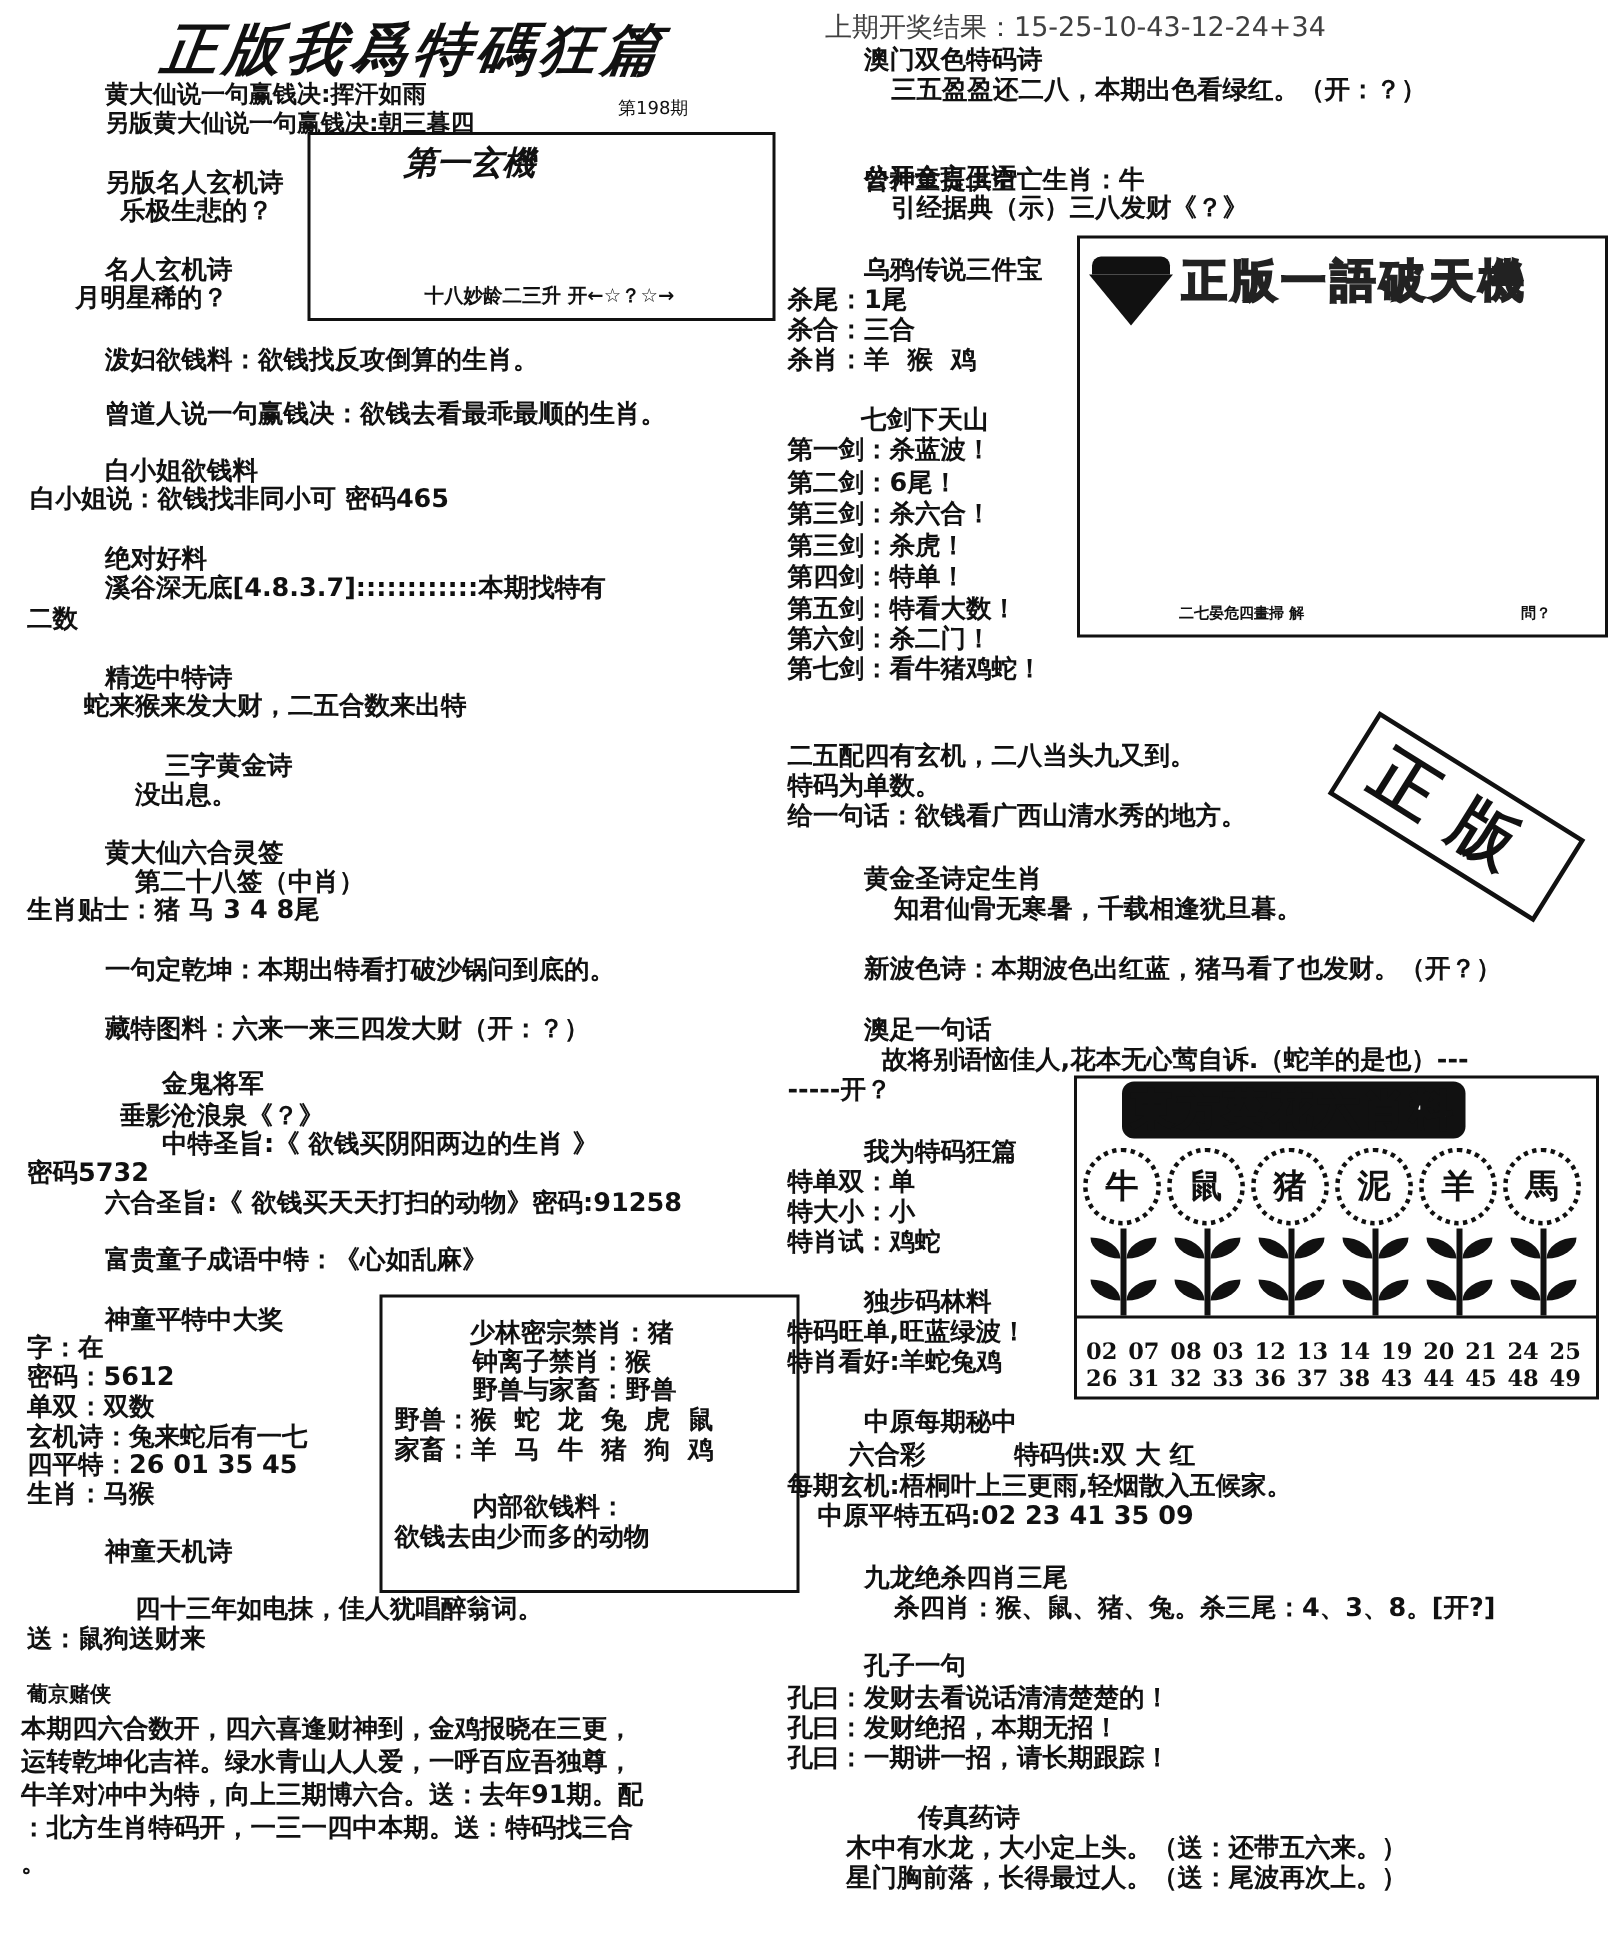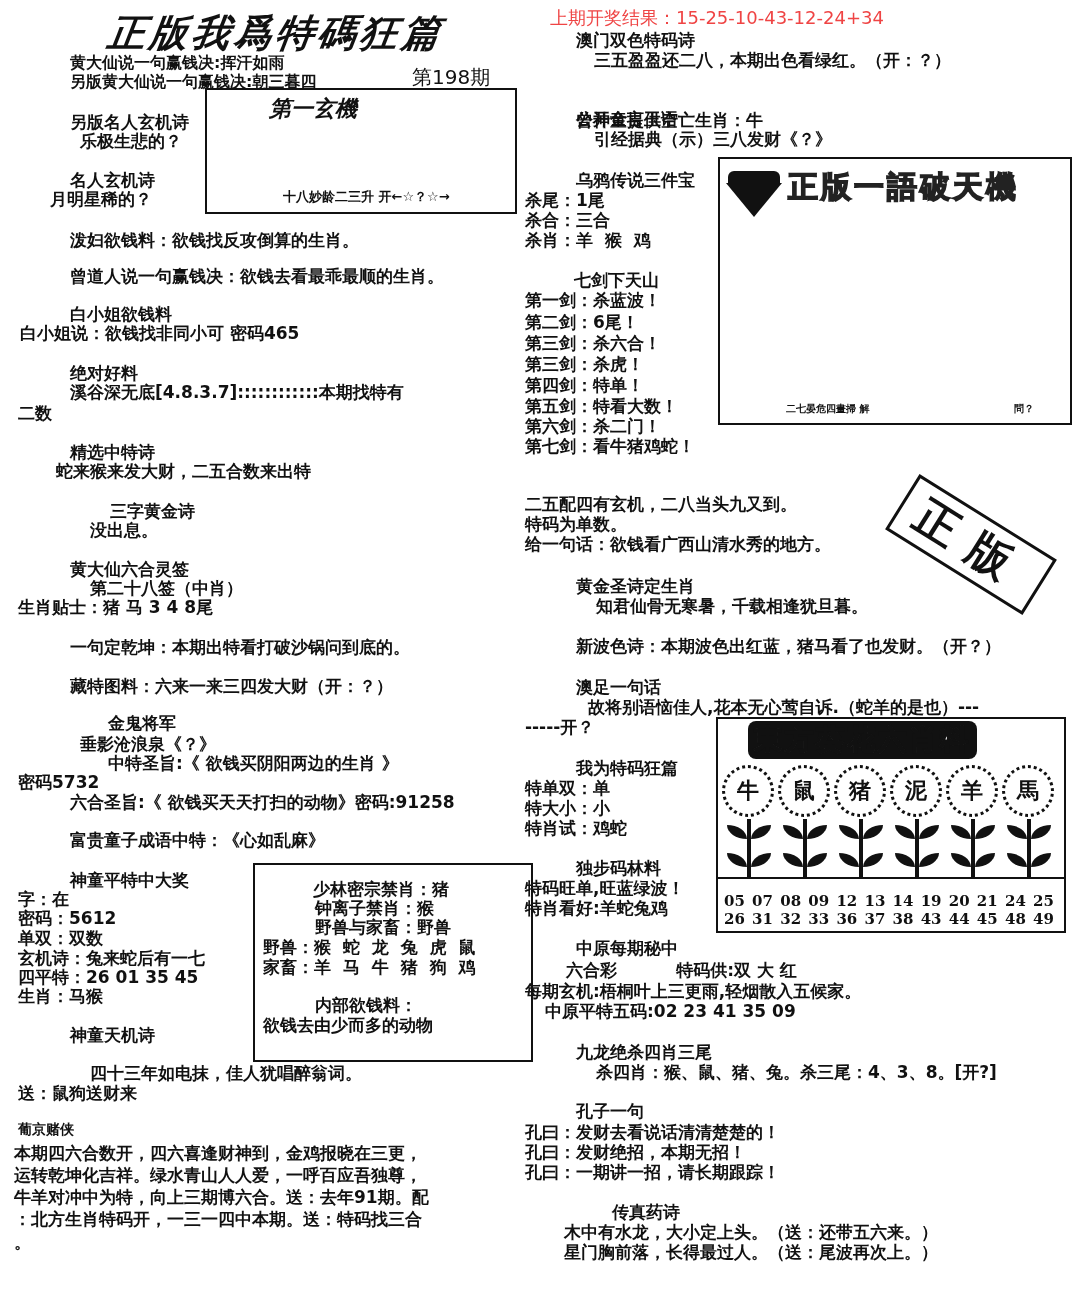--- a/index.html
+++ b/index.html
@@ -3,21 +3,21 @@
 <meta charset="utf-8">
 <style>
   html,body{margin:0;padding:0;background:#fff;}
   body{width:1080px;height:1302px;position:relative;overflow:hidden;
        font-family:"DejaVu Sans","Liberation Sans",sans-serif;color:#111;}
   .abs{position:absolute;white-space:pre;}
   .t{font-size:17px;line-height:20px;font-weight:bold;}
   .s{font-size:16px;line-height:19px;font-weight:bold;}
   .title{font-size:38px;font-style:italic;font-weight:900;letter-spacing:4px;
          transform:skewX(-8deg);font-family:"DejaVu Sans",sans-serif;}
-  .red{color:#ef4444;font-weight:normal;font-size:18px;}
+  .red{color:#404040;font-weight:normal;font-size:18px;}
   .box{position:absolute;border:2px solid #111;background:#fff;}
   .box-title-it{font-size:22px;font-style:italic;font-weight:900;}
   .outline-text{font-family:"DejaVu Serif",serif;font-size:30px;font-weight:bold;
                 color:#fff;-webkit-text-stroke:1.5px #222;letter-spacing:3px;}
   .stamp{position:absolute;border:3px solid #111;transform:rotate(32deg);
          font-size:44px;font-weight:900;padding:0 16px;letter-spacing:18px;}
   .sunflower{position:absolute;width:46px;height:46px;border-radius:50%;
              border:3px dotted #111;display:flex;align-items:center;justify-content:center;
              font-size:22px;font-weight:bold;}
   .stem{position:absolute;width:4px;background:#111;}
@@ -27,21 +27,21 @@
         line-height:17px;word-spacing:2px;}
   .diamond{position:absolute;width:0;height:0;border-left:28px solid transparent;
            border-right:28px solid transparent;border-top:34px solid #111;}
   .diamond-top{position:absolute;width:52px;height:12px;background:#111;border-radius:6px 6px 0 0;}
 </style>
 </head>
 <body>
 
 <div class="abs title" style="left:108px;top:8px;">正版我爲特碼狂篇</div>
 <div class="abs red" style="left:550px;top:6px;"><span>上期开奖结果：</span><span>15-25-10-43-12-24+34</span></div>
-<div class="abs" style="left:412px;top:64px;font-size:20px;">第198期</div>
+<div class="abs" style="left:412px;top:64px;font-size:12px;">第198期</div>
 
 <div class="abs s" style="left:70px;top:53px;">黄大仙说一句赢钱决:挥汗如雨</div>
 <div class="abs s" style="left:70px;top:72px;">另版黄大仙说一句赢钱决:朝三暮四</div>
 <div class="abs t" style="left:70px;top:112px;">另版名人玄机诗</div>
 <div class="abs t" style="left:80px;top:131px;">乐极生悲的？</div>
 <div class="abs t" style="left:70px;top:170px;">名人玄机诗</div>
 <div class="abs t" style="left:50px;top:189px;">月明星稀的？</div>
 
 <div class="box" style="left:205px;top:88px;width:308px;height:122px;">
   <div class="abs box-title-it" style="left:62px;top:4px;">第一玄機</div>
@@ -185,21 +185,21 @@
   <div class="leaf" style="left:121px;top:134px;"></div>
     <div class="leaf r" style="left:145px;top:134px;"></div>
   <div class="leaf" style="left:177px;top:134px;"></div>
     <div class="leaf r" style="left:201px;top:134px;"></div>
   <div class="leaf" style="left:233px;top:134px;"></div>
     <div class="leaf r" style="left:257px;top:134px;"></div>
   <div class="leaf" style="left:289px;top:134px;"></div>
     <div class="leaf r" style="left:313px;top:134px;"></div>
 
   <div class="abs" style="left:0;top:158px;width:346px;border-top:2px solid #111;"></div>
-  <div class="nums" style="left:6px;top:174px;">05 07 08 09 12 13 14 19 20 21 24 25</div>
+  <div class="nums" style="left:6px;top:174px;">02 07 08 03 12 13 14 19 20 21 24 25</div>
   <div class="nums" style="left:6px;top:192px;">26 31 32 33 36 37 38 43 44 45 48 49</div>
 </div>
 
 <div class="abs t" style="left:576px;top:938px;">中原每期秘中</div>
 <div class="abs t" style="left:566px;top:960px;">六合彩          特码供:双 大 红</div>
 <div class="abs t" style="left:525px;top:981px;">每期玄机:梧桐叶上三更雨,轻烟散入五候家。</div>
 <div class="abs t" style="left:525px;top:1001px;margin-left:20px;">中原平特五码:02 23 41 35 09</div>
 <div class="abs t" style="left:576px;top:1042px;">九龙绝杀四肖三尾</div>
 <div class="abs t" style="left:596px;top:1062px;">杀四肖：猴、鼠、猪、兔。杀三尾：4、3、8。[开?]</div>
 <div class="abs t" style="left:576px;top:1101px;">孔子一句</div>

